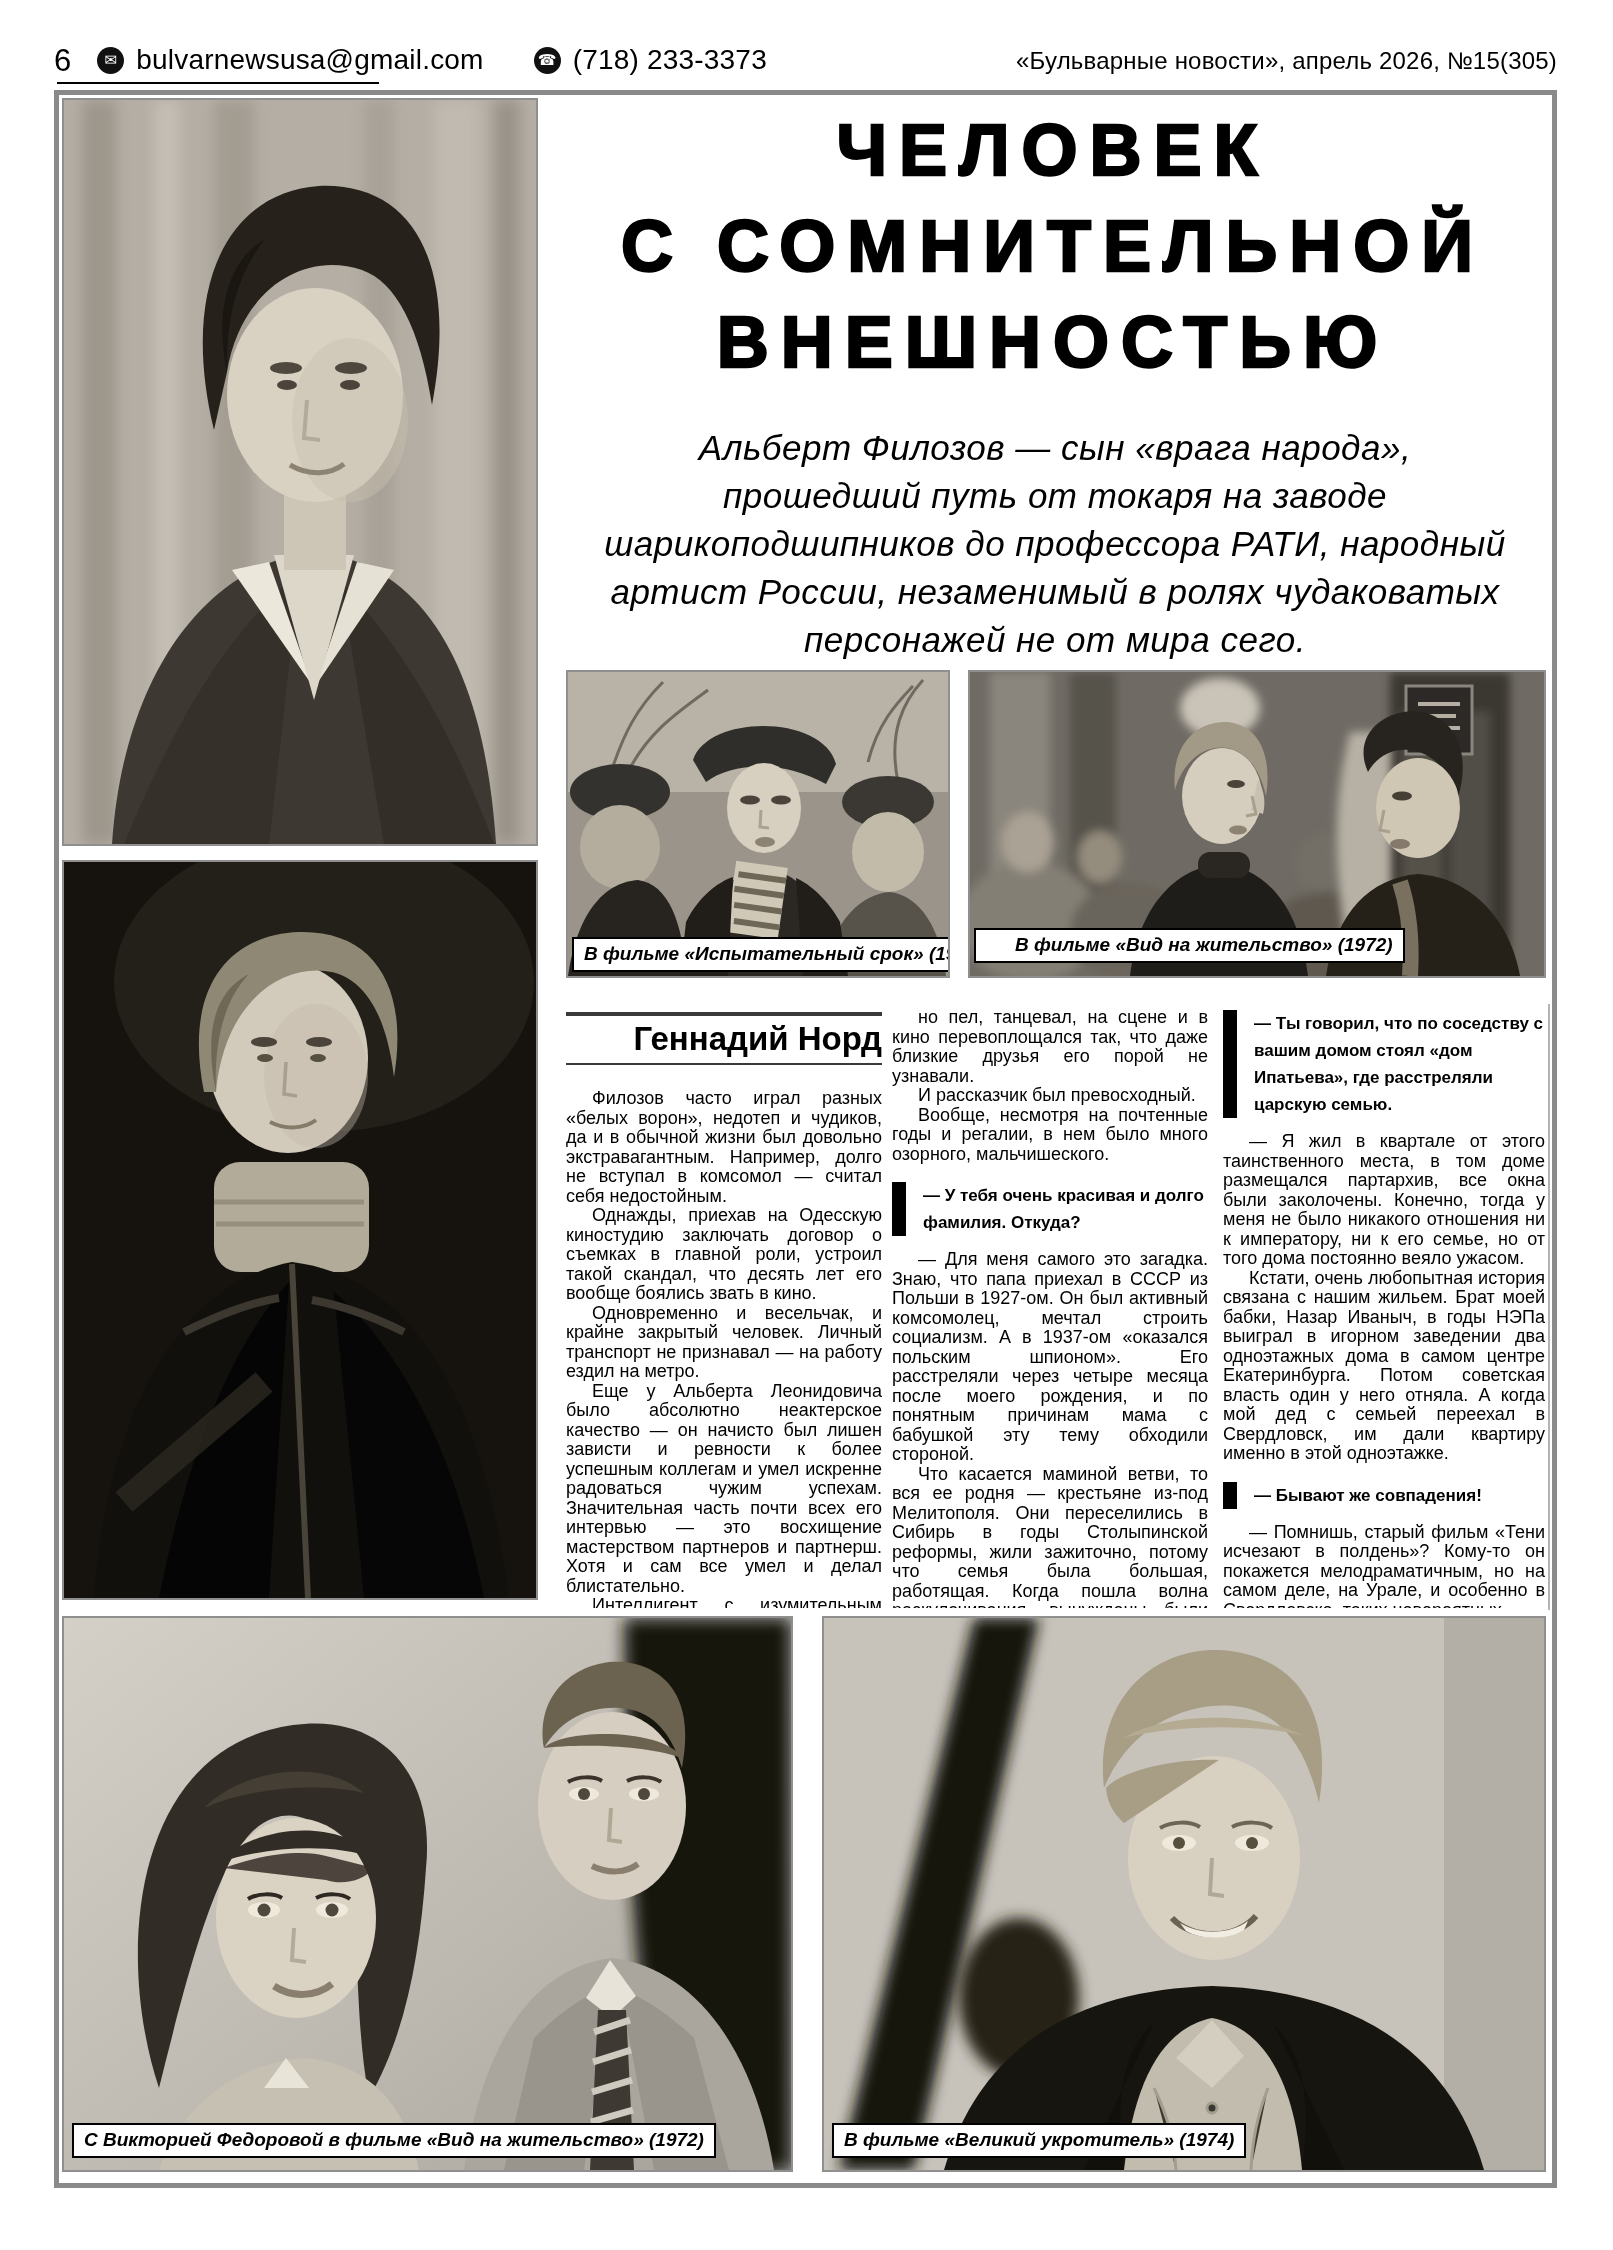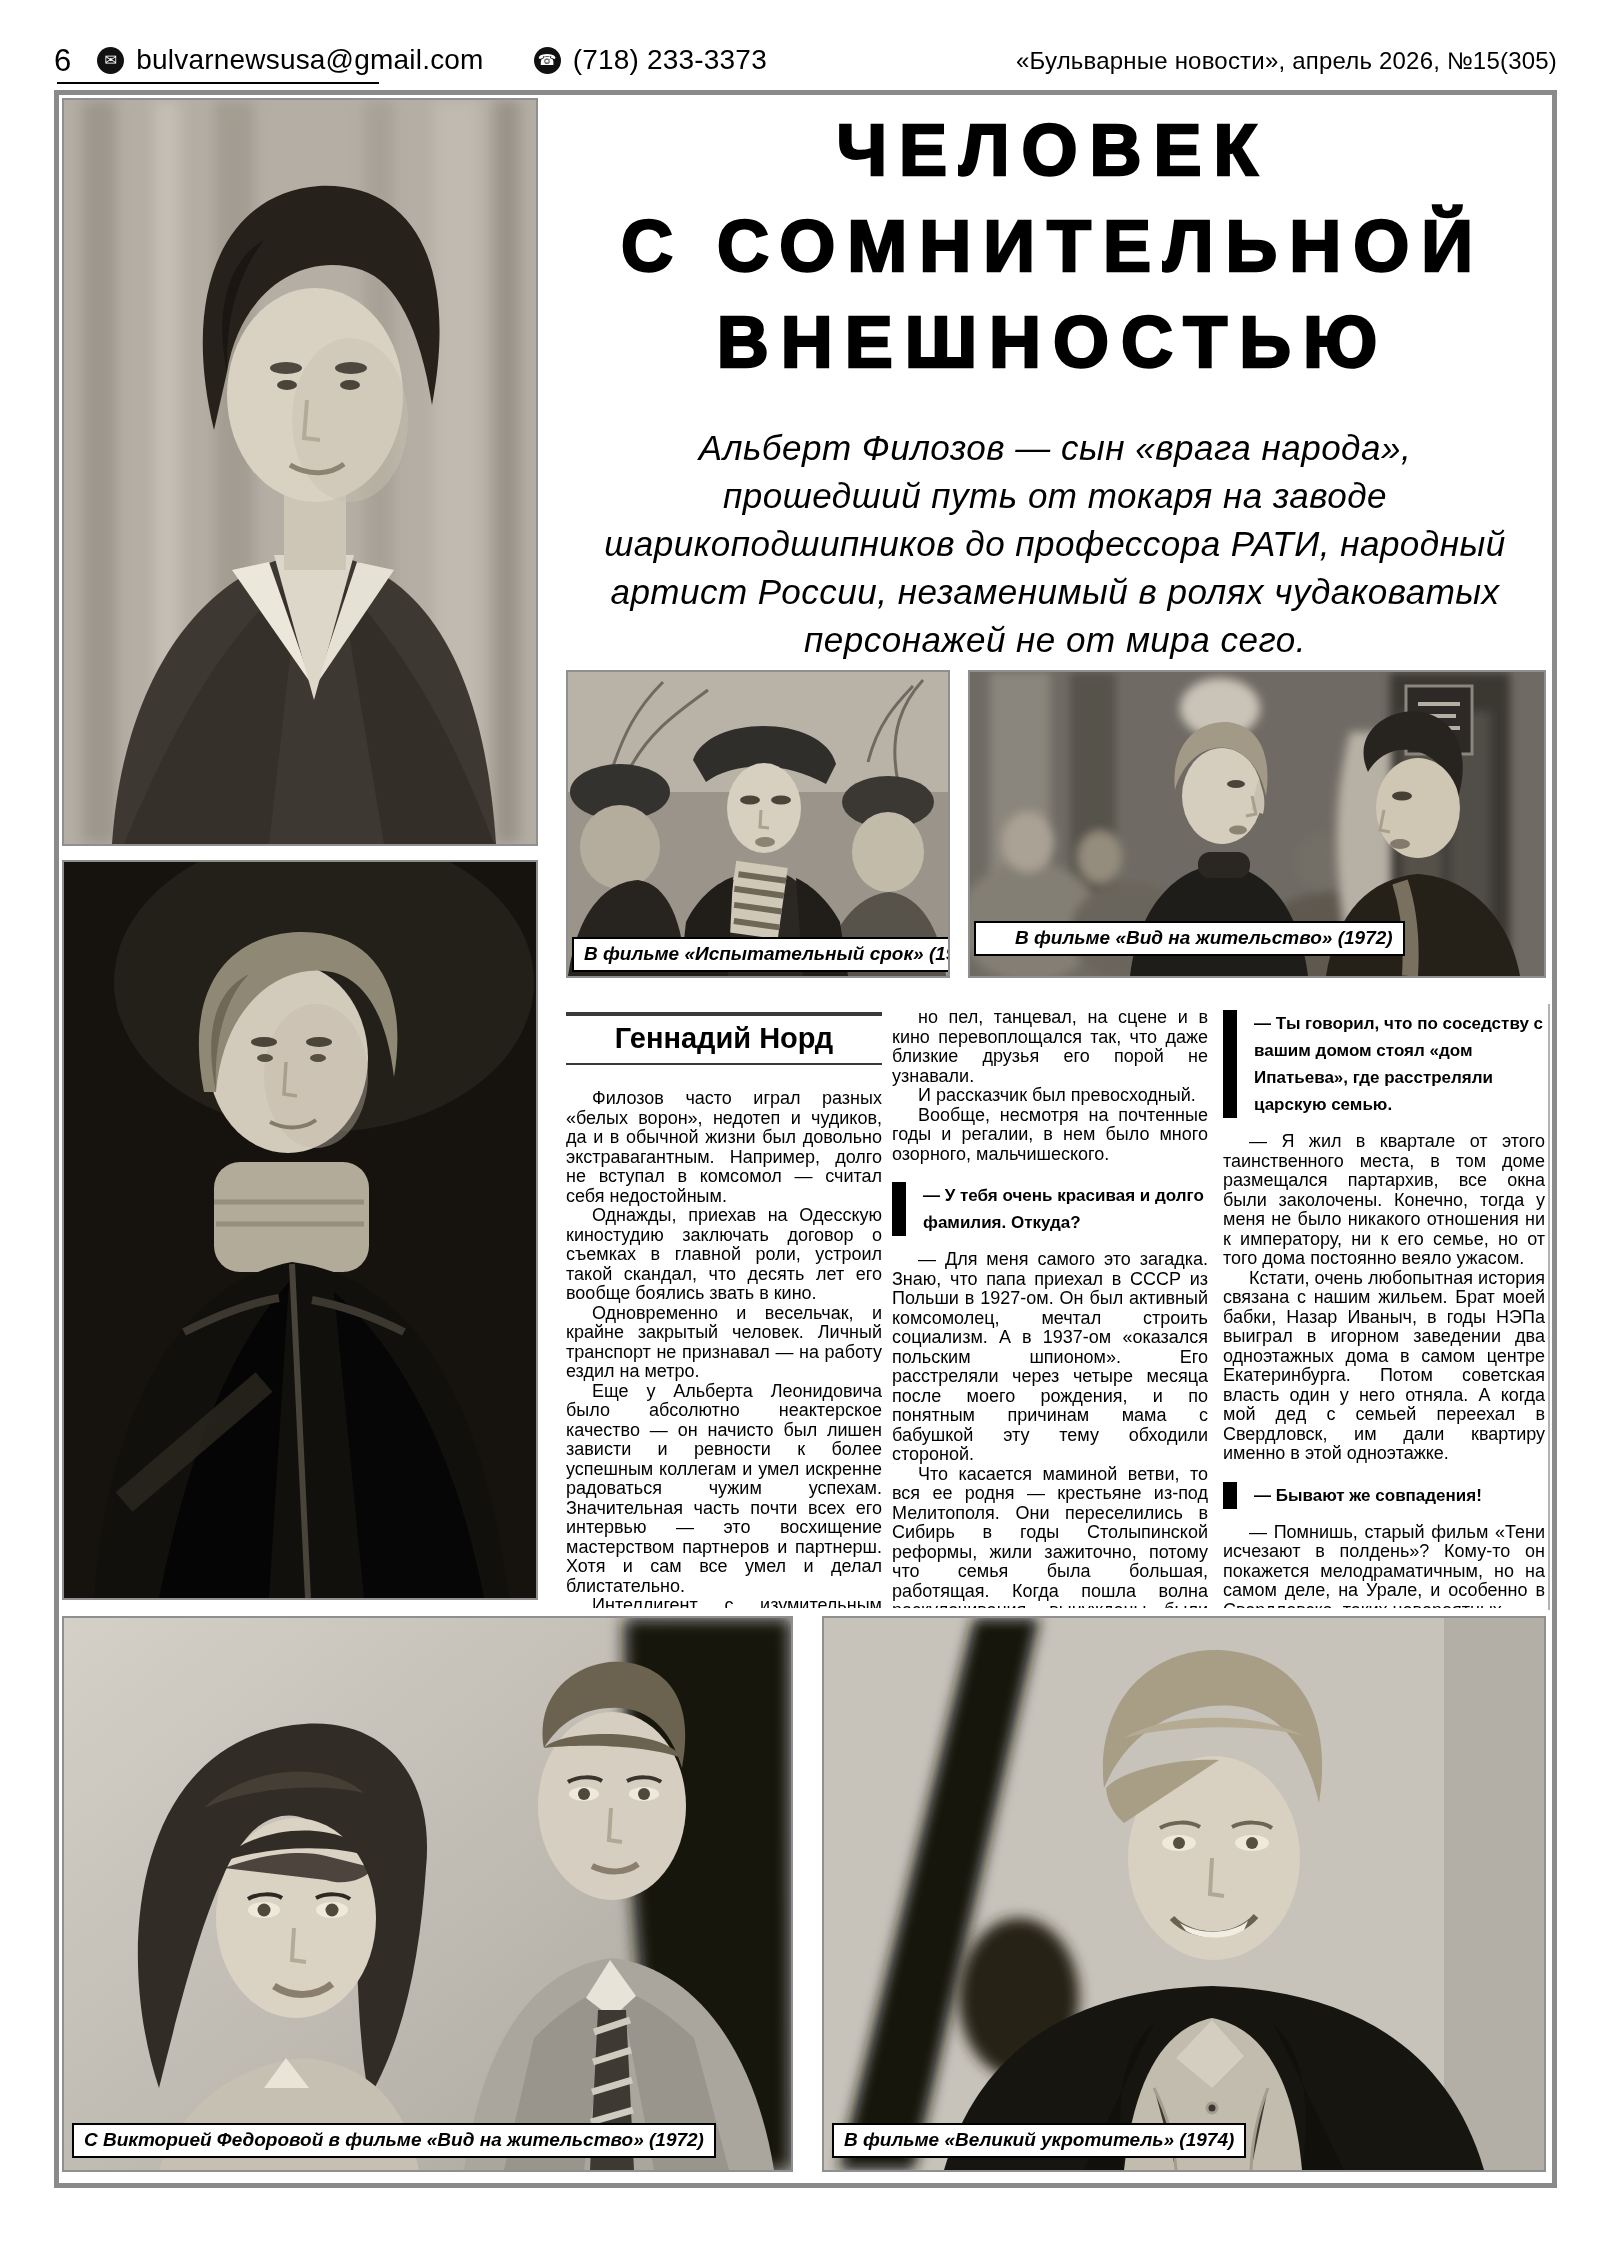--- a/index.html
+++ b/index.html
@@ -35,21 +35,21 @@
   .lead{position:absolute;left:560px;top:424px;width:990px;text-align:center;}
   .lead-line{font-style:italic;font-size:35px;line-height:48px;letter-spacing:0.5px;}
   
   .textcol{position:absolute;top:1008px;height:600px;overflow:hidden;
            font-size:18px;line-height:19.5px;text-align:justify;}
   .col1{left:566px;width:316px;}
   .col2{left:892px;width:316px;}
   .col3{left:1223px;width:322px;}
   .author{border-top:4px solid #3a3a3a;border-bottom:2px solid #3a3a3a;
           padding:9px 0 11px 0;margin:4px 0 24px 0;
-          font-size:29px;font-weight:bold;line-height:27px;text-align:center;}
+          font-size:33px;font-weight:bold;line-height:27px;text-align:right;}
   .para{margin:0;text-indent:26px;}
   .subhead{font-size:17px;line-height:27px;font-weight:bold;text-align:left;
            border-left:14px solid #000;padding-left:17px;
            margin:18px 0 14px 0;}
   .subhead:first-child{margin-top:2px;}
   .col-rule{position:absolute;left:1548px;top:1004px;width:2px;height:606px;background:#b3b3b3;}
 </style>
 </head>
 <body>
 
@@ -221,21 +221,21 @@
       <path d="M160,304 C168,235 205,196 250,192 C300,196 330,240 338,304 Z" fill="#1f1d19"></path>
       <rect x="228" y="180" width="52" height="26" rx="12" fill="#2a2722"></rect>
       <path d="M398,100 C380,60 420,34 452,40 C490,48 500,86 488,126 C478,96 460,80 440,78 C420,76 406,86 398,100 Z" fill="#272420"></path>
       <ellipse cx="448" cy="136" rx="42" ry="50" fill="#cfc6b4"></ellipse>
       <ellipse cx="432" cy="124" rx="10" ry="4.5" fill="#453f35"></ellipse>
       <path d="M414,138 L410,158 L420,160" stroke="#a89f8d" stroke-width="3" fill="none"></path>
       <ellipse cx="430" cy="172" rx="10" ry="5" fill="#84796a"></ellipse>
       <path d="M356,304 C366,240 400,206 448,202 C502,206 540,248 550,304 Z" fill="#262118"></path>
       <path d="M430,210 C440,240 442,270 440,304" stroke="#79705f" stroke-width="16" fill="none"></path>
     </svg>
-    <div class="caption" style="left:4px;bottom:20px;padding-left:39px;">В фильме «Вид на жительство» (1972)</div>
+    <div class="caption" style="left:4px;bottom:13px;padding-left:39px;">В фильме «Вид на жительство» (1972)</div>
   </div>
 
   <div class="textcol col1">
     <h2 class="author">Геннадий Норд</h2>
     <div>
         <p class="para">Филозов часто играл разных «белых ворон», недотеп и чудиков, да и в обычной жизни был довольно экстравагантным. Например, долго не вступал в комсомол — считал себя недостойным.</p>
         <p class="para">Однажды, приехав на Одесскую киностудию заключать договор о съемках в главной роли, устроил такой скандал, что десять лет его вообще боялись звать в кино.</p>
         <p class="para">Одновременно и весельчак, и крайне закрытый человек. Личный транспорт не признавал — на работу ездил на метро.</p>
         <p class="para">Еще у Альберта Леонидовича было абсолютно неактерское качество — он начисто был лишен зависти и ревности к более успешным коллегам и умел искренне радоваться чужим успехам. Значительная часть почти всех его интервью — это восхищение мастерством партнеров и партнерш. Хотя и сам все умел и делал блистательно.</p>
         <p class="para">Интеллигент с изумительным чувством юмора, он и в 78 лет прекрас-</p>

